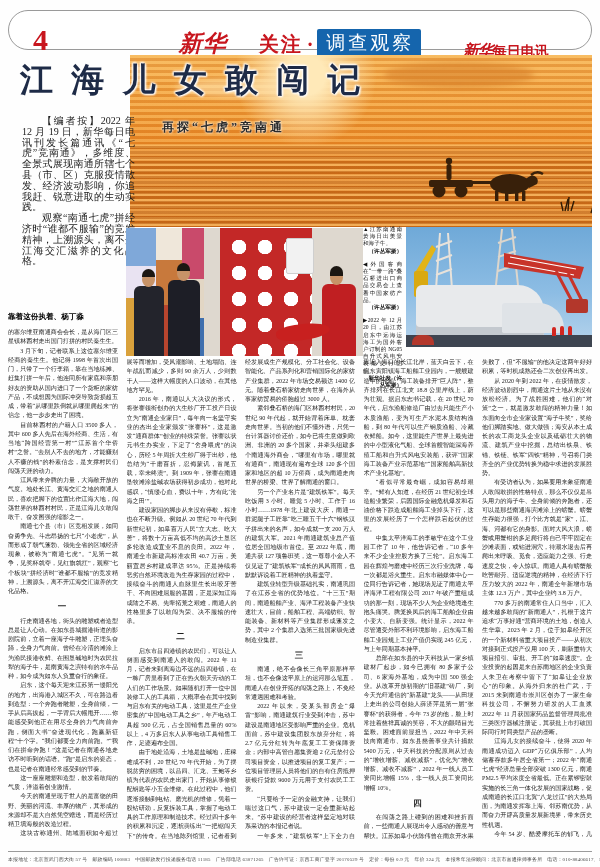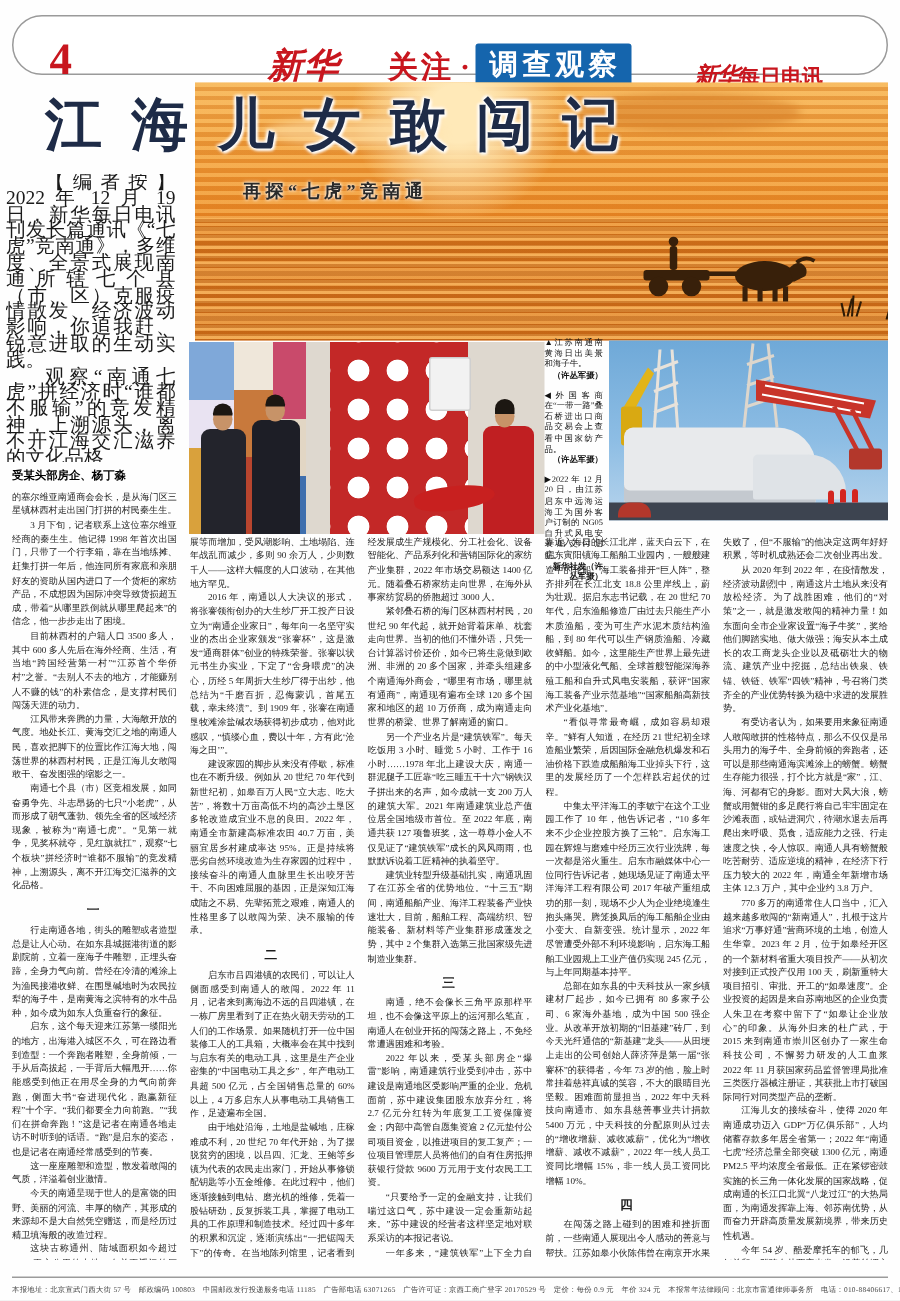--- a/index.html
+++ b/index.html
@@ -8,29 +8,29 @@
 
   
   .hdr{position:absolute;left:8px;top:10px;width:582px;height:38px;
        border:1.5px solid #9a9a9a;border-radius:20px;background:#fff;}
   .pagenum{position:absolute;left:24px;top:12px;font-size:30px;line-height:34px;
            font-weight:bold;color:#c8161e;font-family:"Liberation Serif",serif;}
   .masthead{position:absolute;left:0;top:17px;width:100%;text-align:center;white-space:nowrap;}
   .mh-script{font-size:23px;font-weight:bold;font-style:italic;color:#c8161e;letter-spacing:1px;}
   .mh-section{font-size:20px;font-weight:bold;color:#c8161e;letter-spacing:2px;margin-left:28px;}
   .mh-dot{font-size:20px;font-weight:bold;color:#c8161e;}
-  .mh-colbox{display:inline-block;background:#1565ad;color:#fff;font-size:19px;font-weight:bold;
+  .mh-colbox{display:inline-block;background:#1565ad;color:#fff;font-size:19px;font-weight:normal;
              letter-spacing:3px;padding:1px 7px 2px 9px;border-radius:2px;vertical-align:2px;}
   .logo{position:absolute;right:22px;top:30px;text-align:center;}
   .logo-name{font-size:14px;font-weight:bold;color:#c8161e;white-space:nowrap;}
   .logo-name .scr{font-style:italic;font-size:16px;letter-spacing:-1px;}
   .logo-date{font-size:13px;color:#c8161e;margin-top:2px;letter-spacing:.5px;}
 
   
-  .headline{position:absolute;left:30px;top:58px;font-size:38px;font-weight:bold;
+  .headline{position:absolute;left:20px;top:58px;font-size:33px;font-weight:bold;
             letter-spacing:5px;color:#1e2b47;white-space:nowrap;z-index:5;
             text-shadow:0 0 3px #fff,0 0 3px #fff,1px 1px 2px #fff,-1px -1px 2px #fff;}
   .subhead{position:absolute;left:162px;top:119px;font-size:12px;font-weight:bold;color:#2a2a2a;
            letter-spacing:3px;z-index:5;text-shadow:0 0 2px #fff,0 0 3px #ffffffcc;}
 
   
   .photo{position:absolute;overflow:hidden;}
   #photo-main{left:130px;top:55px;width:462px;height:172px;
      background:
        radial-gradient(circle at 38% 12%, #ffe9b8 0 6%, rgba(255,233,184,0) 22%),
@@ -61,22 +61,22 @@
   .worker{position:absolute;width:4px;height:9px;background:#d3261f;border-radius:2px 2px 0 0;}
   .buoy{position:absolute;left:6px;bottom:2px;width:22px;height:10px;background:#b3372b;border-radius:8px 8px 0 0;}
 
   
   #caption-col{position:absolute;left:363px;top:226px;width:39px;height:130px;font-size:5.6px;
      line-height:7.2px;color:#111;text-align:justify;}
   #caption-col p{margin:0 0 6px 0;}
   .cap-credit{display:block;text-align:right;font-weight:bold;}
 
   
-  #editor-note{position:absolute;left:4px;top:116px;width:113px;height:192px;
-     font-size:13px;line-height:10.8px;color:#1a1a1a;text-align:justify;overflow:hidden;}
+  #editor-note{position:absolute;left:22px;top:116px;width:113px;height:192px;
+     font-size:10px;line-height:10.8px;color:#1a1a1a;text-align:justify;overflow:hidden;}
   #editor-note p{margin:0;text-indent:2em;}
   #byline{position:absolute;left:8px;top:312px;width:113px;font-size:7.6px;font-weight:bold;color:#000;}
 
   
   .body-col{position:absolute;width:110px;font-size:6.1px;line-height:9.25px;text-align:justify;
             overflow:hidden;color:#1c1c1c;}
   .body-col p.para{margin:0;text-indent:2em;}
   .body-col p.cont{text-indent:0;}
   .sec-head{text-align:center;font-weight:bold;font-size:8.5px;margin:6px 0 5px 0;letter-spacing:2px;}
   #col1{left:8px;top:328px;height:512px;}
@@ -137,21 +137,21 @@
     </svg>
   </div>
 
   <div class="headline">江 海 儿 女 敢 闯 记</div>
   <div class="subhead">再探“七虎”竞南通</div>
 
   <div id="editor-note">
       <p>【编者按】2022 年 12 月 19 日，新华每日电讯刊发长篇通讯《“七虎”竞南通》，多维度、全景式展现南通所辖七个县（市、区）克服疫情散发、经济波动影响，你追我赶、锐意进取的生动实践。</p>
       <p>观察“南通七虎”拼经济时“谁都不服输”的竞发精神，上溯源头，离不开江海交汇滋养的文化品格。</p>
     </div>
-  <div id="byline">受某头部房企、杨丁淼</div>
+  <div id="byline">靠着这份执着、杨丁淼</div>
 
   <div class="photo" id="photo-tex">
     <div class="tex-strip" style="left:0;width:30px;background:linear-gradient(180deg,#7fa8d9 0 30%,#e9e3f2 30% 55%,#d9a13c 55% 100%);"></div>
     <div class="tex-strip" style="left:30px;width:26px;background:linear-gradient(180deg,#efe7da 0 25%,#c8793c 25% 60%,#b8452e 60% 100%);"></div>
     <div class="tex-strip" style="left:56px;width:22px;background:linear-gradient(180deg,#c94a6b 0 40%,#e2d6c4 40% 70%,#3f6fae 70% 100%);"></div>
     <div class="tex-panel"></div>
     <div class="tex-monitor"></div>
 
     <div class="person" style="left:8px;top:58px;width:30px;height:70px;background:#23242c;"></div>
     <div class="head" style="left:16px;top:44px;"></div>

